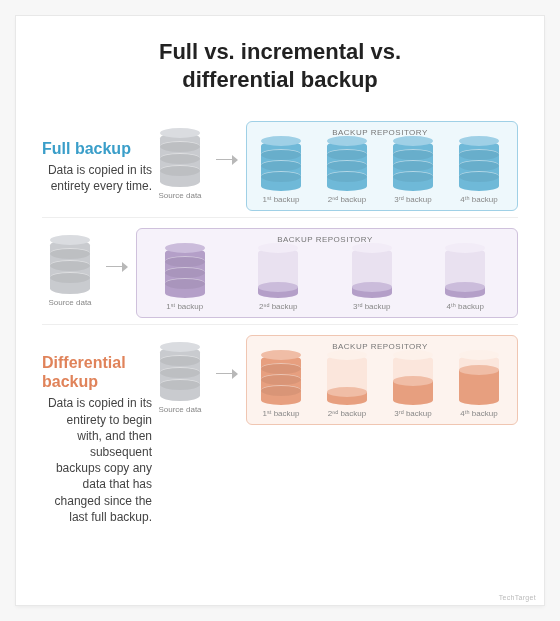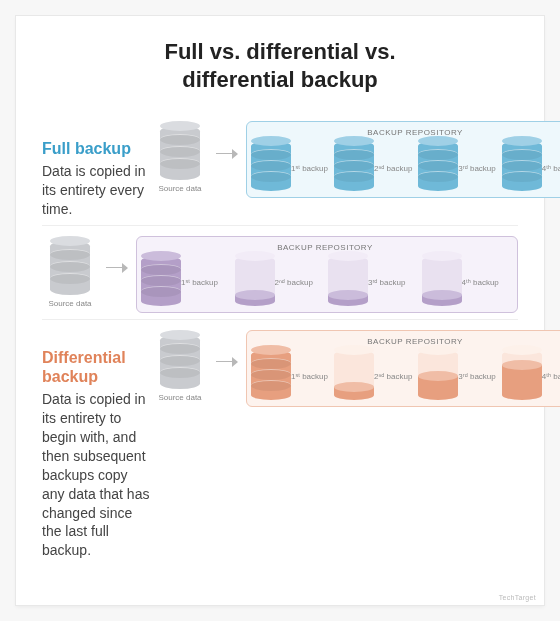--- a/index.html
+++ b/index.html
@@ -37,23 +37,24 @@
     flex:0 0 110px;
     padding-top:18px;
   }
   .desc .h{
     font-weight:700;
     font-size:16px;
     line-height:1.2;
     margin-bottom:4px;
   }
   .desc .p{
-    font-size:14px;
+    font-size:12px;
     line-height:1.35;
     color:#444;
+    text-align:right;
   }
   .full .h{color:#3a9ec9}
   .inc  .h{color:#8a6da3}
   .diff .h{color:#e0835a}
 
   .vis{
     flex:1;
     display:flex;
     align-items:center;
     gap:8px;
@@ -87,21 +88,21 @@
   .inc  .repo{border-color:#cfc1dc;background:#f6f2fa}
   .diff .repo{border-color:#f0c6b2;background:#fdf3ee}
   .repo-title{
     text-align:center;font-size:8px;letter-spacing:.5px;color:#777;
     margin-bottom:4px;
   }
   .cols{
     display:flex;justify-content:space-between;gap:6px;
   }
   .col{
-    flex:1;display:flex;flex-direction:row;align-items:center;
+    flex:1;display:flex;flex-direction:column;align-items:center;
   }
   
   .cyl{
     width:40px;position:relative;
   }
   .cyl .body{
     width:100%;border-radius:50%/10%;
     position:relative;
     box-sizing:border-box;
   }
@@ -161,21 +162,21 @@
     position:absolute;left:8px;bottom:4px;
     font-size:6px;color:#ccc;letter-spacing:.3px;
   }
 </style>
 </head>
 <body>
 
 <div class="card">
 
   <h1 class="title">
-    <span>Full vs. differential vs.</span><br>
+    <span>Full vs. incremental vs.</span><br>
     <span>differential backup</span>
   </h1>
 
   <div class="row full">
     <div class="desc">
       <div class="h">Full backup</div>
       <div class="p">Data is copied in its entirety every time.</div>
     </div>
     <div class="vis">
       <div class="src">

